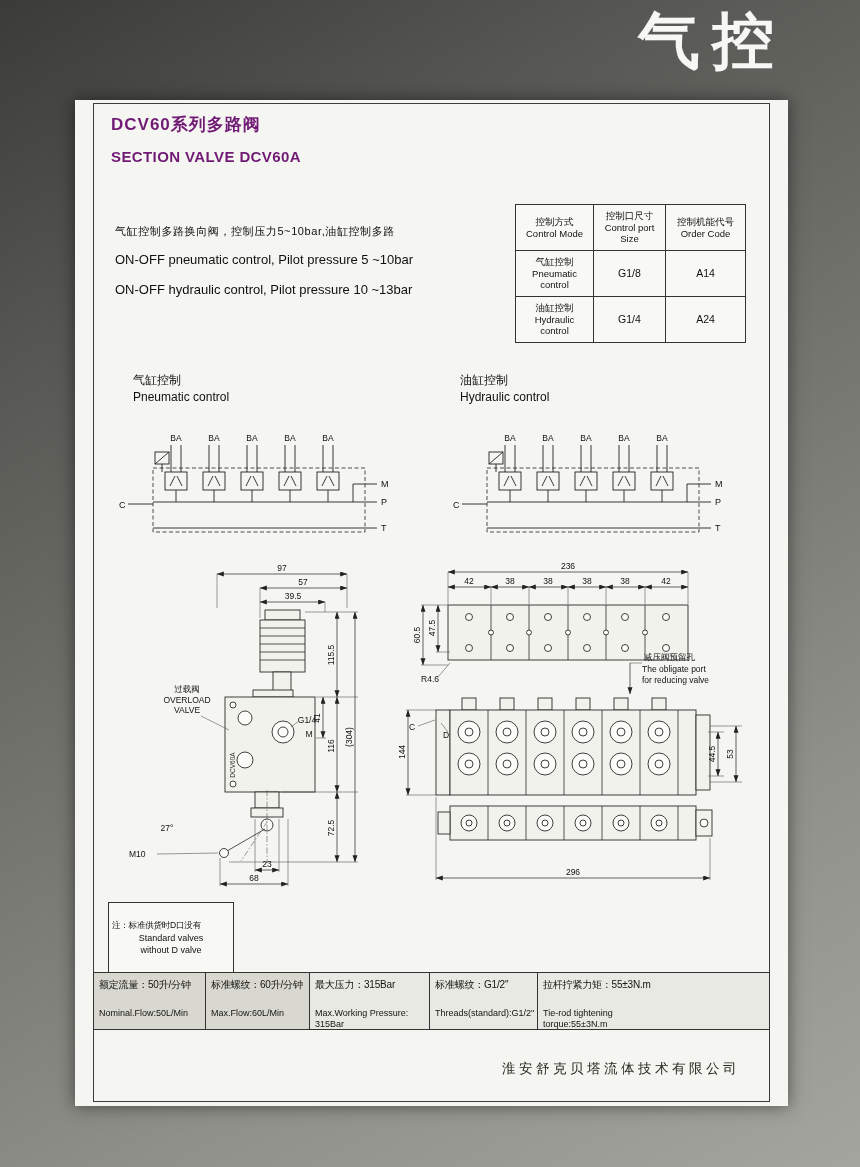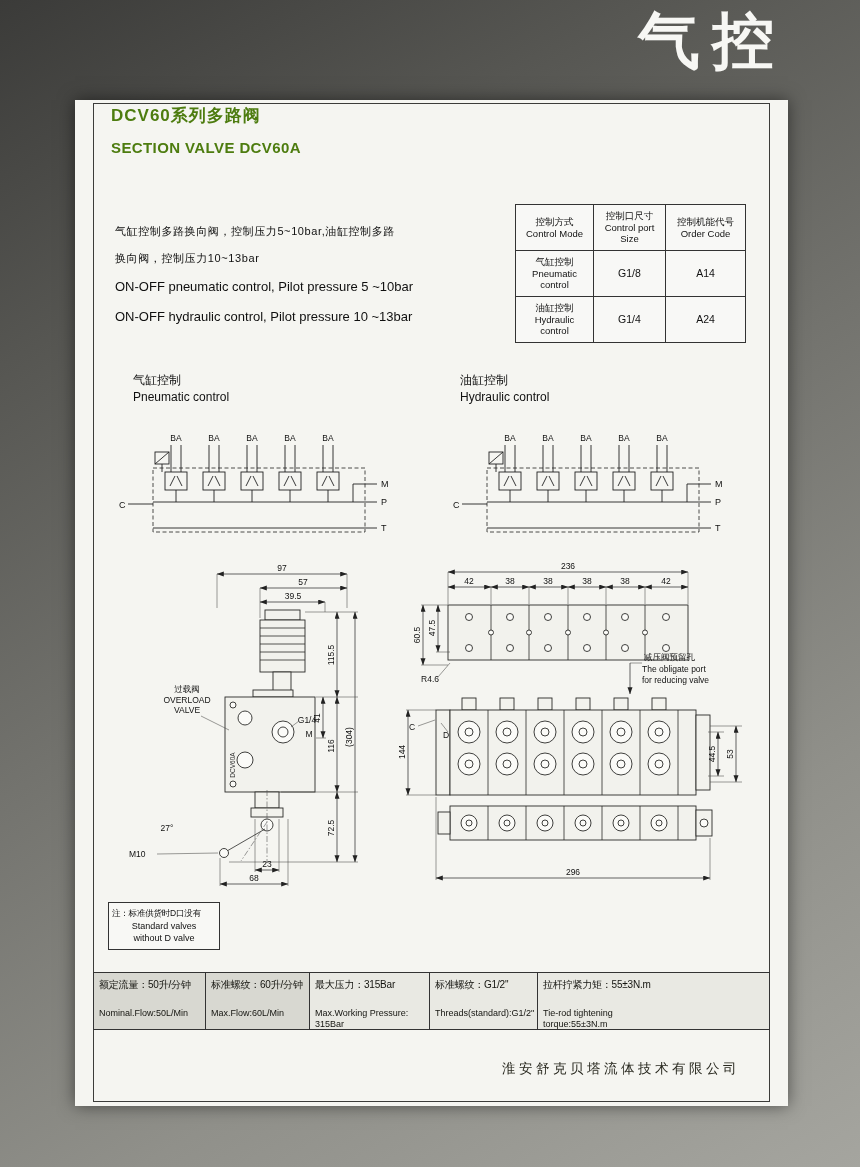--- a/index.html
+++ b/index.html
@@ -14,21 +14,21 @@
     font-family:"Liberation Serif",serif;font-size:62px;font-weight:bold;
     color:#f7f7f4;letter-spacing:12px;line-height:1.2;
   }
   .page{
     position:absolute;left:75px;top:100px;width:713px;height:1006px;
     background:linear-gradient(180deg,#f0f0ec,#fbfbf8 35%,#f3f3ee 80%,#ececе6);
     background-color:#f5f5f1;
     box-shadow:0 0 16px rgba(0,0,0,.5);
   }
   .frame{position:absolute;left:18px;top:3px;width:677px;height:999px;border:1px solid #3c3c3a}
-  .titleblock{position:absolute;left:36px;top:4px;color:#4d7c0f}
+  .titleblock{position:absolute;left:36px;top:13px;color:#701a75}
   .title-cn{font-size:17px;font-weight:bold;letter-spacing:1px}
   .title-en{font-size:15px;font-weight:bold;margin-top:12px;letter-spacing:.4px}
   .desc{position:absolute;left:40px;top:118px;color:#101010}
   .desc .cn{font-size:11px;line-height:27px;letter-spacing:.6px}
   .desc .en{font-size:13px;line-height:30px}
   table.spec{position:absolute;left:440px;top:104px;border-collapse:collapse;background:rgba(255,255,255,.35)}
   table.spec td{border:1px solid #333;text-align:center;vertical-align:middle;padding:2px 3px;color:#111;font-size:9.5px;line-height:11.5px}
   table.spec td.val{font-size:10.5px}
   table.spec tr{height:46px}
   .diagtitle{position:absolute;font-size:12px;color:#101010;line-height:17px}
@@ -44,22 +44,22 @@
   .geo rect,.geo path{fill:#f2f2ed;stroke:#2b2b29;stroke-width:.9}
   .geo circle{fill:#fbfbf8;stroke:#2b2b29;stroke-width:.9}
   .geo line{stroke:#2b2b29;stroke-width:.8}
   line.dim{stroke:#222;stroke-width:.7}
   line.ext{stroke:#4a4a48;stroke-width:.55}
   line.cl{stroke:#555;stroke-width:.6;stroke-dasharray:6 2 1.5 2}
   text.dt{font-size:8.5px;fill:#111;text-anchor:middle;font-family:"Liberation Sans",sans-serif}
   text.dts{text-anchor:start}
   text.model{font-size:6.5px;fill:#333;text-anchor:middle}
   .notebox{
-    position:absolute;left:33px;top:802px;width:112px;border:1px solid #333;
-    background:rgba(255,255,255,.3);padding:4px 3px;color:#101010;line-height:12.5px;text-align:center
+    position:absolute;left:33px;top:802px;width:126px;border:1px solid #333;
+    background:rgba(255,255,255,.3);padding:16px 3px;color:#101010;line-height:12.5px;text-align:center
   }
   .notebox .l1{font-size:8.5px;text-align:left;letter-spacing:-.2px}
   .notebox .l2{font-size:9px}
   .ftable{position:absolute;left:18px;top:872px;width:677px;height:58px;display:flex;border:1px solid #333;background:#e9e9e3}
   .fcell{border-right:1px solid #333;padding:5px 5px 0;color:#14140f;overflow:hidden}
   .fcell:last-child{border-right:none;flex:1}
   .fcell .cn{font-size:10px;margin-bottom:16px;letter-spacing:-.2px}
   .fcell .en{font-size:9px;line-height:11px}
   .fcell.shade{background:#d8d8d1}
   .company{position:absolute;top:960px;right:48px;font-size:13.5px;letter-spacing:3.5px;color:#28281f}
@@ -72,21 +72,20 @@
 <div class="page">
   <div class="frame"></div>
 
   <div class="titleblock">
     <div class="title-cn">DCV60系列多路阀</div>
     <div class="title-en">SECTION VALVE DCV60A</div>
   </div>
 
   <div class="desc">
     <div class="cn">气缸控制多路换向阀，控制压力5~10bar,油缸控制多路</div>
-    <div class="cn">换向阀，控制压力10~13bar</div>
     <div class="en">ON-OFF pneumatic control, Pilot pressure 5 ~10bar</div>
     <div class="en">ON-OFF hydraulic control, Pilot pressure 10 ~13bar</div>
   </div>
 
   <table class="spec">
     <tbody>
         <tr>
       <td style="width:78px">
         <div>控制方式</div>
             <div>Control Mode</div>

